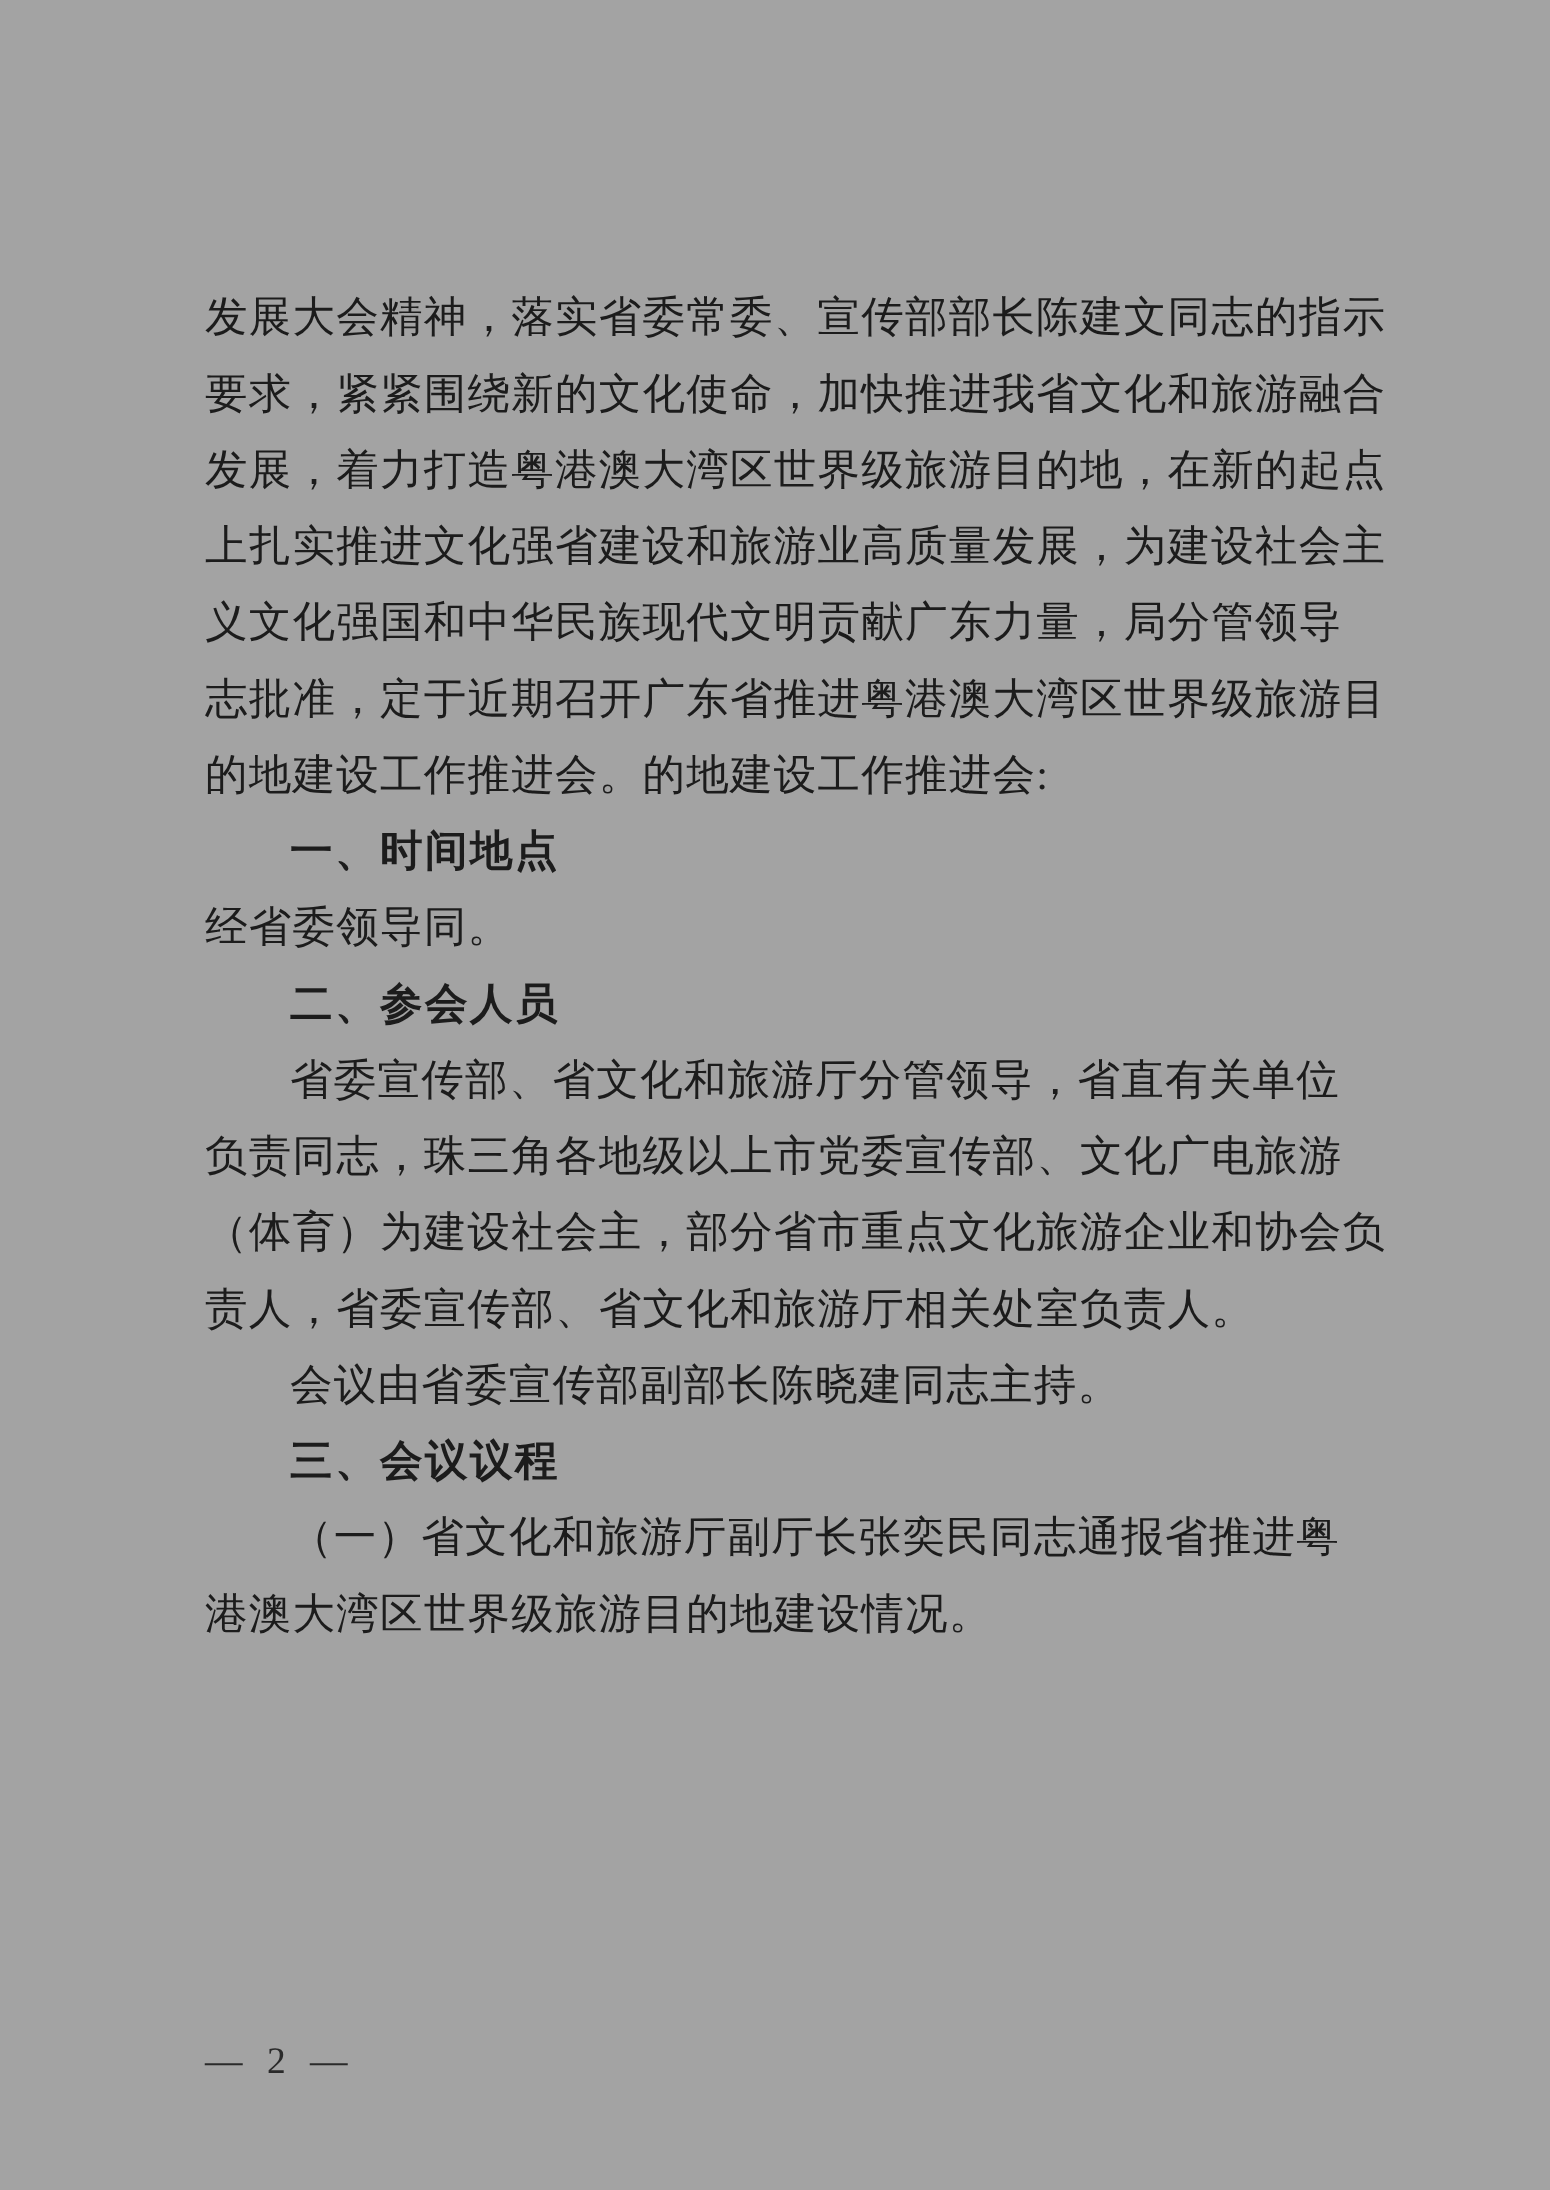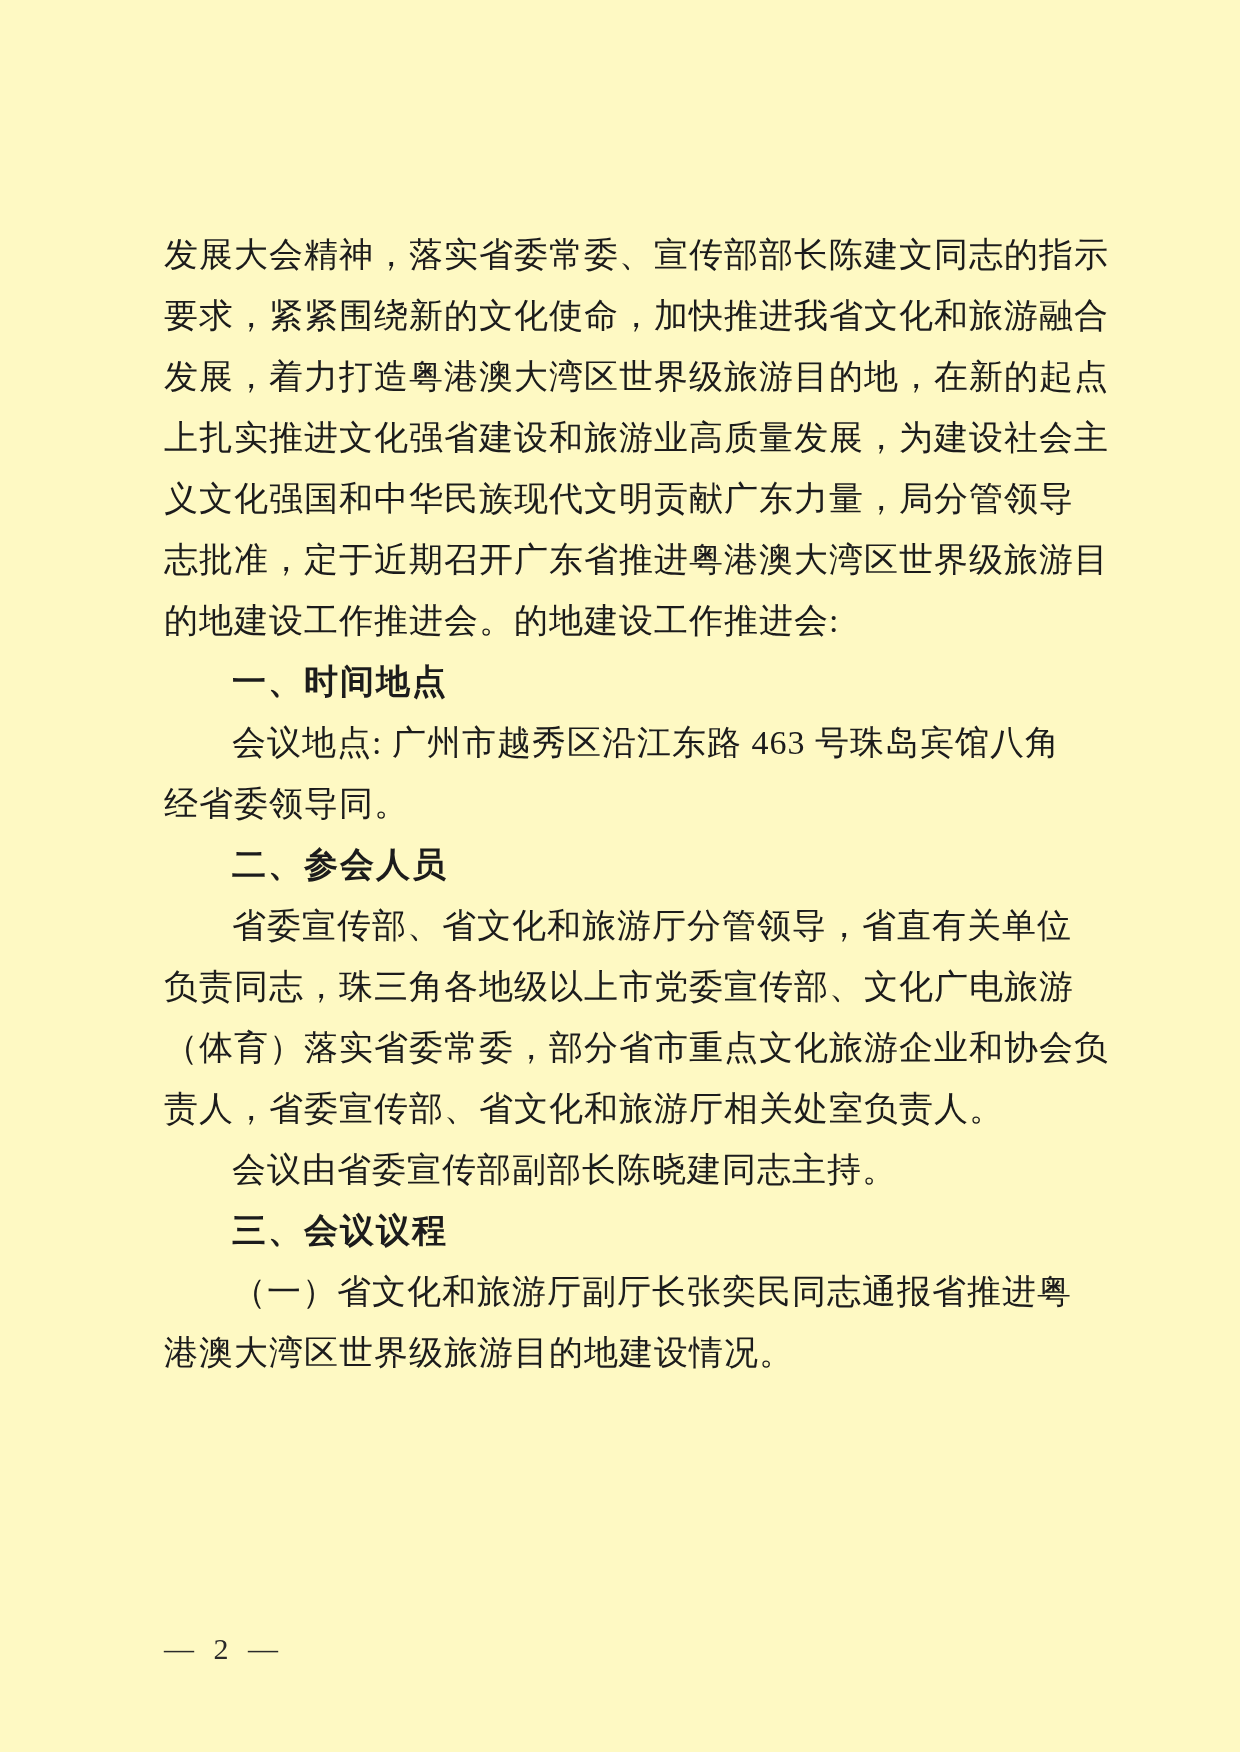--- a/index.html
+++ b/index.html
@@ -4,21 +4,21 @@
 <style>
   html, body {
     margin: 0;
     padding: 0;
     background: #e8e8e8;
   }
   .page {
     position: relative;
     width: 1240px;
     height: 1752px;
-    background: #fef9c3;
+    background: #a3a3a3;
     margin: 0 auto;
     overflow: hidden;
     font-family: "Liberation Serif", "DejaVu Serif", serif;
   }
   .content {
     position: absolute;
     left: 164px;
     top: 224px;
     width: 928px;
   }
@@ -58,26 +58,25 @@
 <div class="page">
   <main class="content">
       <div class="line body">发展大会精神，落实省委常委、宣传部部长陈建文同志的指示</div>
       <div class="line body">要求，紧紧围绕新的文化使命，加快推进我省文化和旅游融合</div>
       <div class="line body">发展，着力打造粤港澳大湾区世界级旅游目的地，在新的起点</div>
       <div class="line body">上扎实推进文化强省建设和旅游业高质量发展，为建设社会主</div>
       <div class="line body">义文化强国和中华民族现代文明贡献广东力量，局分管领导</div>
       <div class="line body">志批准，定于近期召开广东省推进粤港澳大湾区世界级旅游目</div>
       <div class="line body">的地建设工作推进会。的地建设工作推进会:</div>
       <div class="line heading indent">一、时间地点</div>
-      <div class="line body indent">会议地点: 广州市越秀区沿江东路 463 号珠岛宾馆八角</div>
       <div class="line body">经省委领导同。</div>
       <div class="line heading indent">二、参会人员</div>
       <div class="line body indent">省委宣传部、省文化和旅游厅分管领导，省直有关单位</div>
       <div class="line body">负责同志，珠三角各地级以上市党委宣传部、文化广电旅游</div>
-      <div class="line body">（体育）落实省委常委，部分省市重点文化旅游企业和协会负</div>
+      <div class="line body">（体育）为建设社会主，部分省市重点文化旅游企业和协会负</div>
       <div class="line body">责人，省委宣传部、省文化和旅游厅相关处室负责人。</div>
       <div class="line body indent">会议由省委宣传部副部长陈晓建同志主持。</div>
       <div class="line heading indent">三、会议议程</div>
       <div class="line body indent">（一）省文化和旅游厅副厅长张奕民同志通报省推进粤</div>
       <div class="line body">港澳大湾区世界级旅游目的地建设情况。</div>
     </main>
   <div class="footer">— 2 —</div>
 </div>
 
 </body></html>

